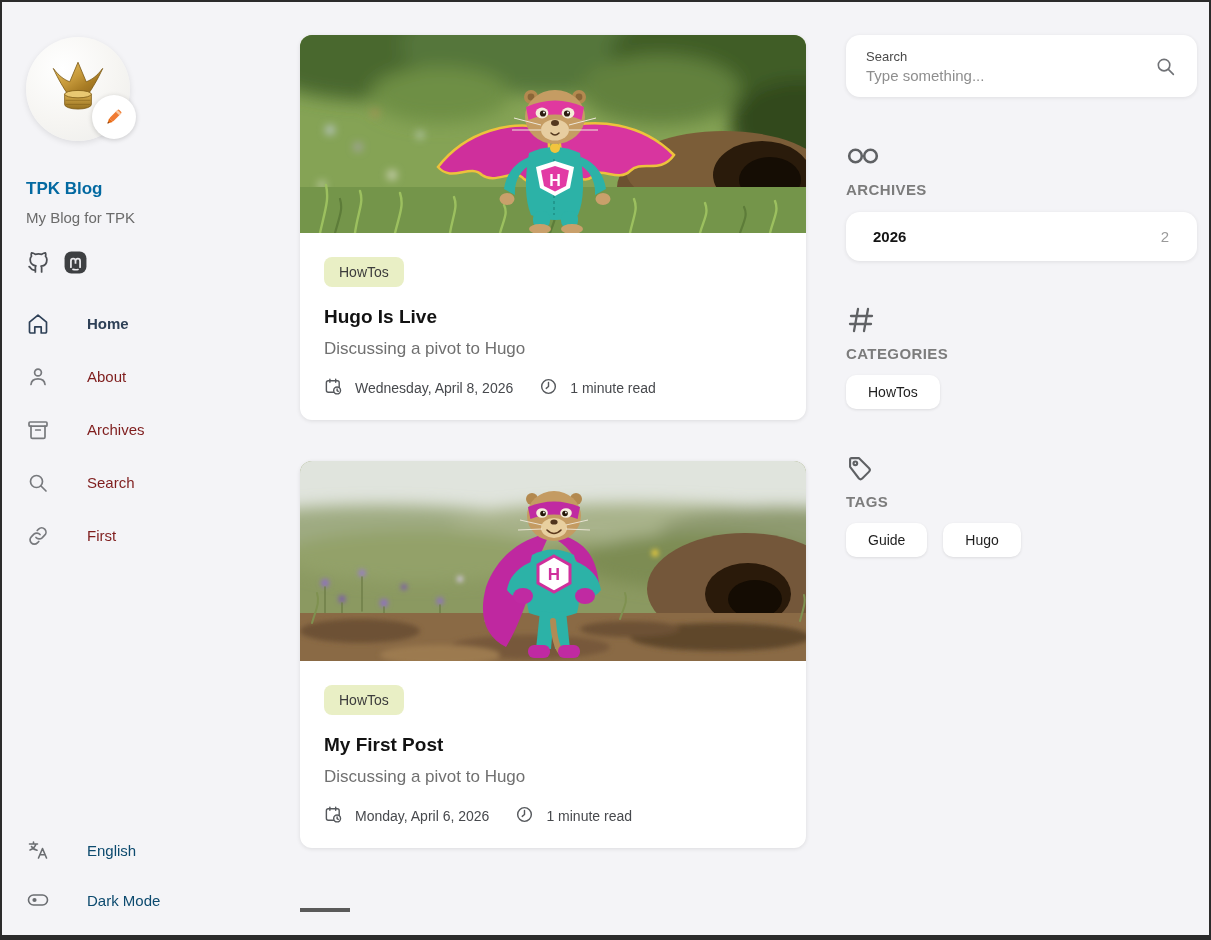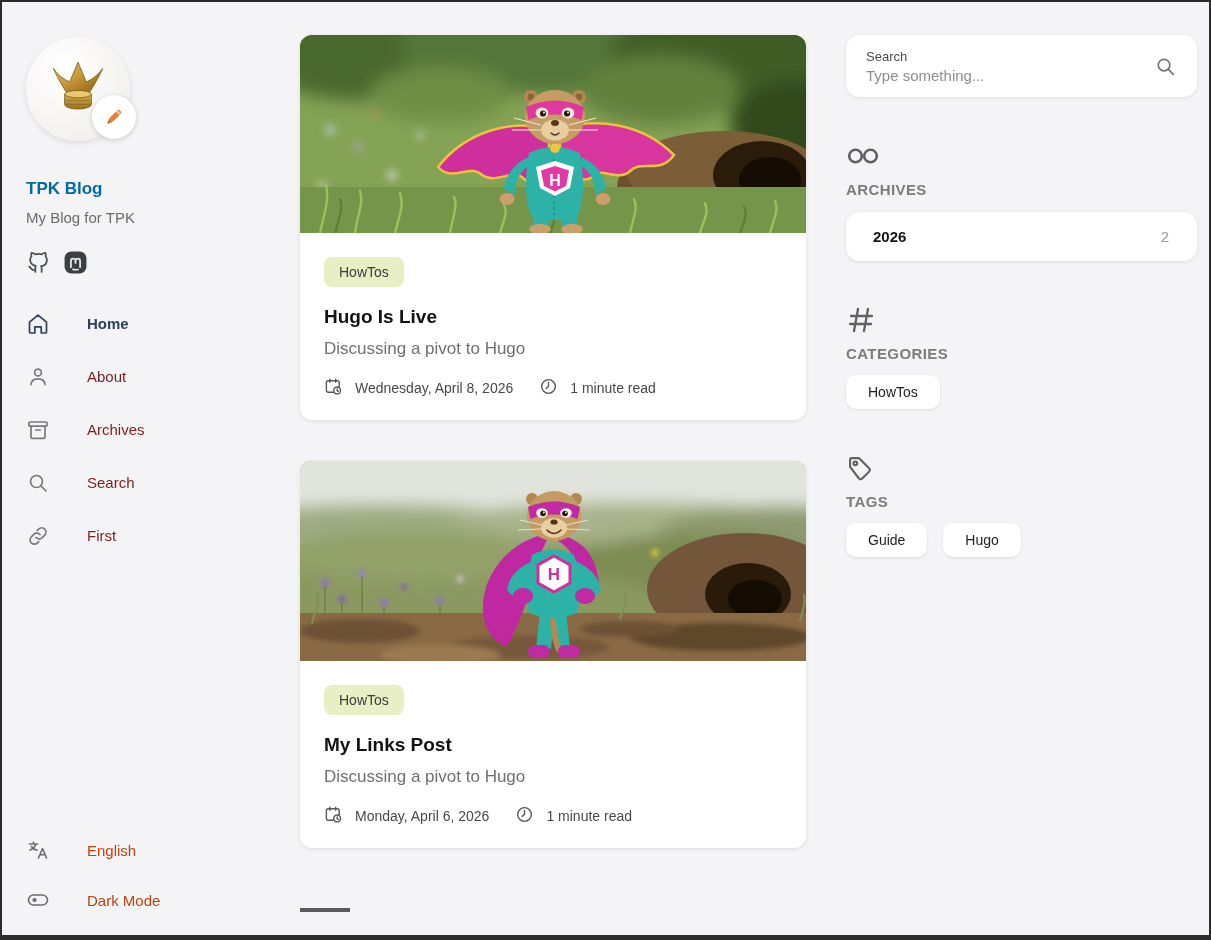--- a/index.html
+++ b/index.html
@@ -35,21 +35,21 @@
   .blog-subtitle { margin-top:10px; font-size:15px; color:#6b6b6b; }
   .social-row { margin-top:24px; display:flex; align-items:center; gap:12px; }
   .social-icon { width:25px; height:25px; display:inline-flex; cursor:pointer; }
   .nav { margin-top:22px; }
   .nav-item { display:flex; align-items:center; height:53px; cursor:pointer; }
   .nav-icon { width:24px; height:24px; display:inline-flex; }
   .nav-label { margin-left:37px; font-size:15px; color:#7f1d1d; }
   .nav-item.active .nav-label { color:#2e4057; font-weight:800; }
   .sidebar-spacer { flex:1; }
   .footer-item { display:flex; align-items:center; height:50px; cursor:pointer; }
-  .footer-item .nav-label { color:#c2410c; }
+  .footer-item .nav-label { color:#0c4a6e; }
 
   
   .main-col { width:506px; flex:0 0 506px; margin-left:18px; padding-top:33px; }
   .post-card {
     background:#ffffff; border-radius:12px; overflow:hidden;
     box-shadow:0 1px 4px rgba(0,0,0,.10);
     margin-bottom:41px; cursor:pointer;
   }
   .post-image { display:block; width:100%; }
   .post-body { padding:24px; }
@@ -434,21 +434,21 @@
           <ellipse cx="242" cy="52" rx="5.8" ry="4.8" fill="#f6efdd"></ellipse>
           <ellipse cx="266" cy="52" rx="5.8" ry="4.8" fill="#f6efdd"></ellipse>
           <circle cx="243" cy="52.5" r="2.8" fill="#241607"></circle>
             <circle cx="265" cy="52.5" r="2.8" fill="#241607"></circle>
           <circle cx="243.9" cy="51.5" r="0.9" fill="#fff"></circle>
             <circle cx="265.9" cy="51.5" r="0.9" fill="#fff"></circle>
         </g>
       </svg>
       <div class="post-body">
         <span class="badge">HowTos</span>
-        <div class="post-title">My Links Post</div>
+        <div class="post-title">My First Post</div>
         <div class="post-subtitle">Discussing a pivot to Hugo</div>
         <div class="meta-row">
           <span class="meta-icon">
             <svg viewBox="0 0 20 20" fill="none" stroke="#55585c" stroke-width="1.5" stroke-linecap="round">
               <rect x="2.5" y="4" width="13.5" height="12" rx="2"></rect>
               <path d="M6.2 2.2v3.4M12.3 2.2v3.4"></path>
               <circle cx="13.8" cy="14.2" r="3.6" fill="#fff"></circle>
               <path d="M13.8 12.6v1.7l1.2.8"></path>
             </svg>
           </span>

